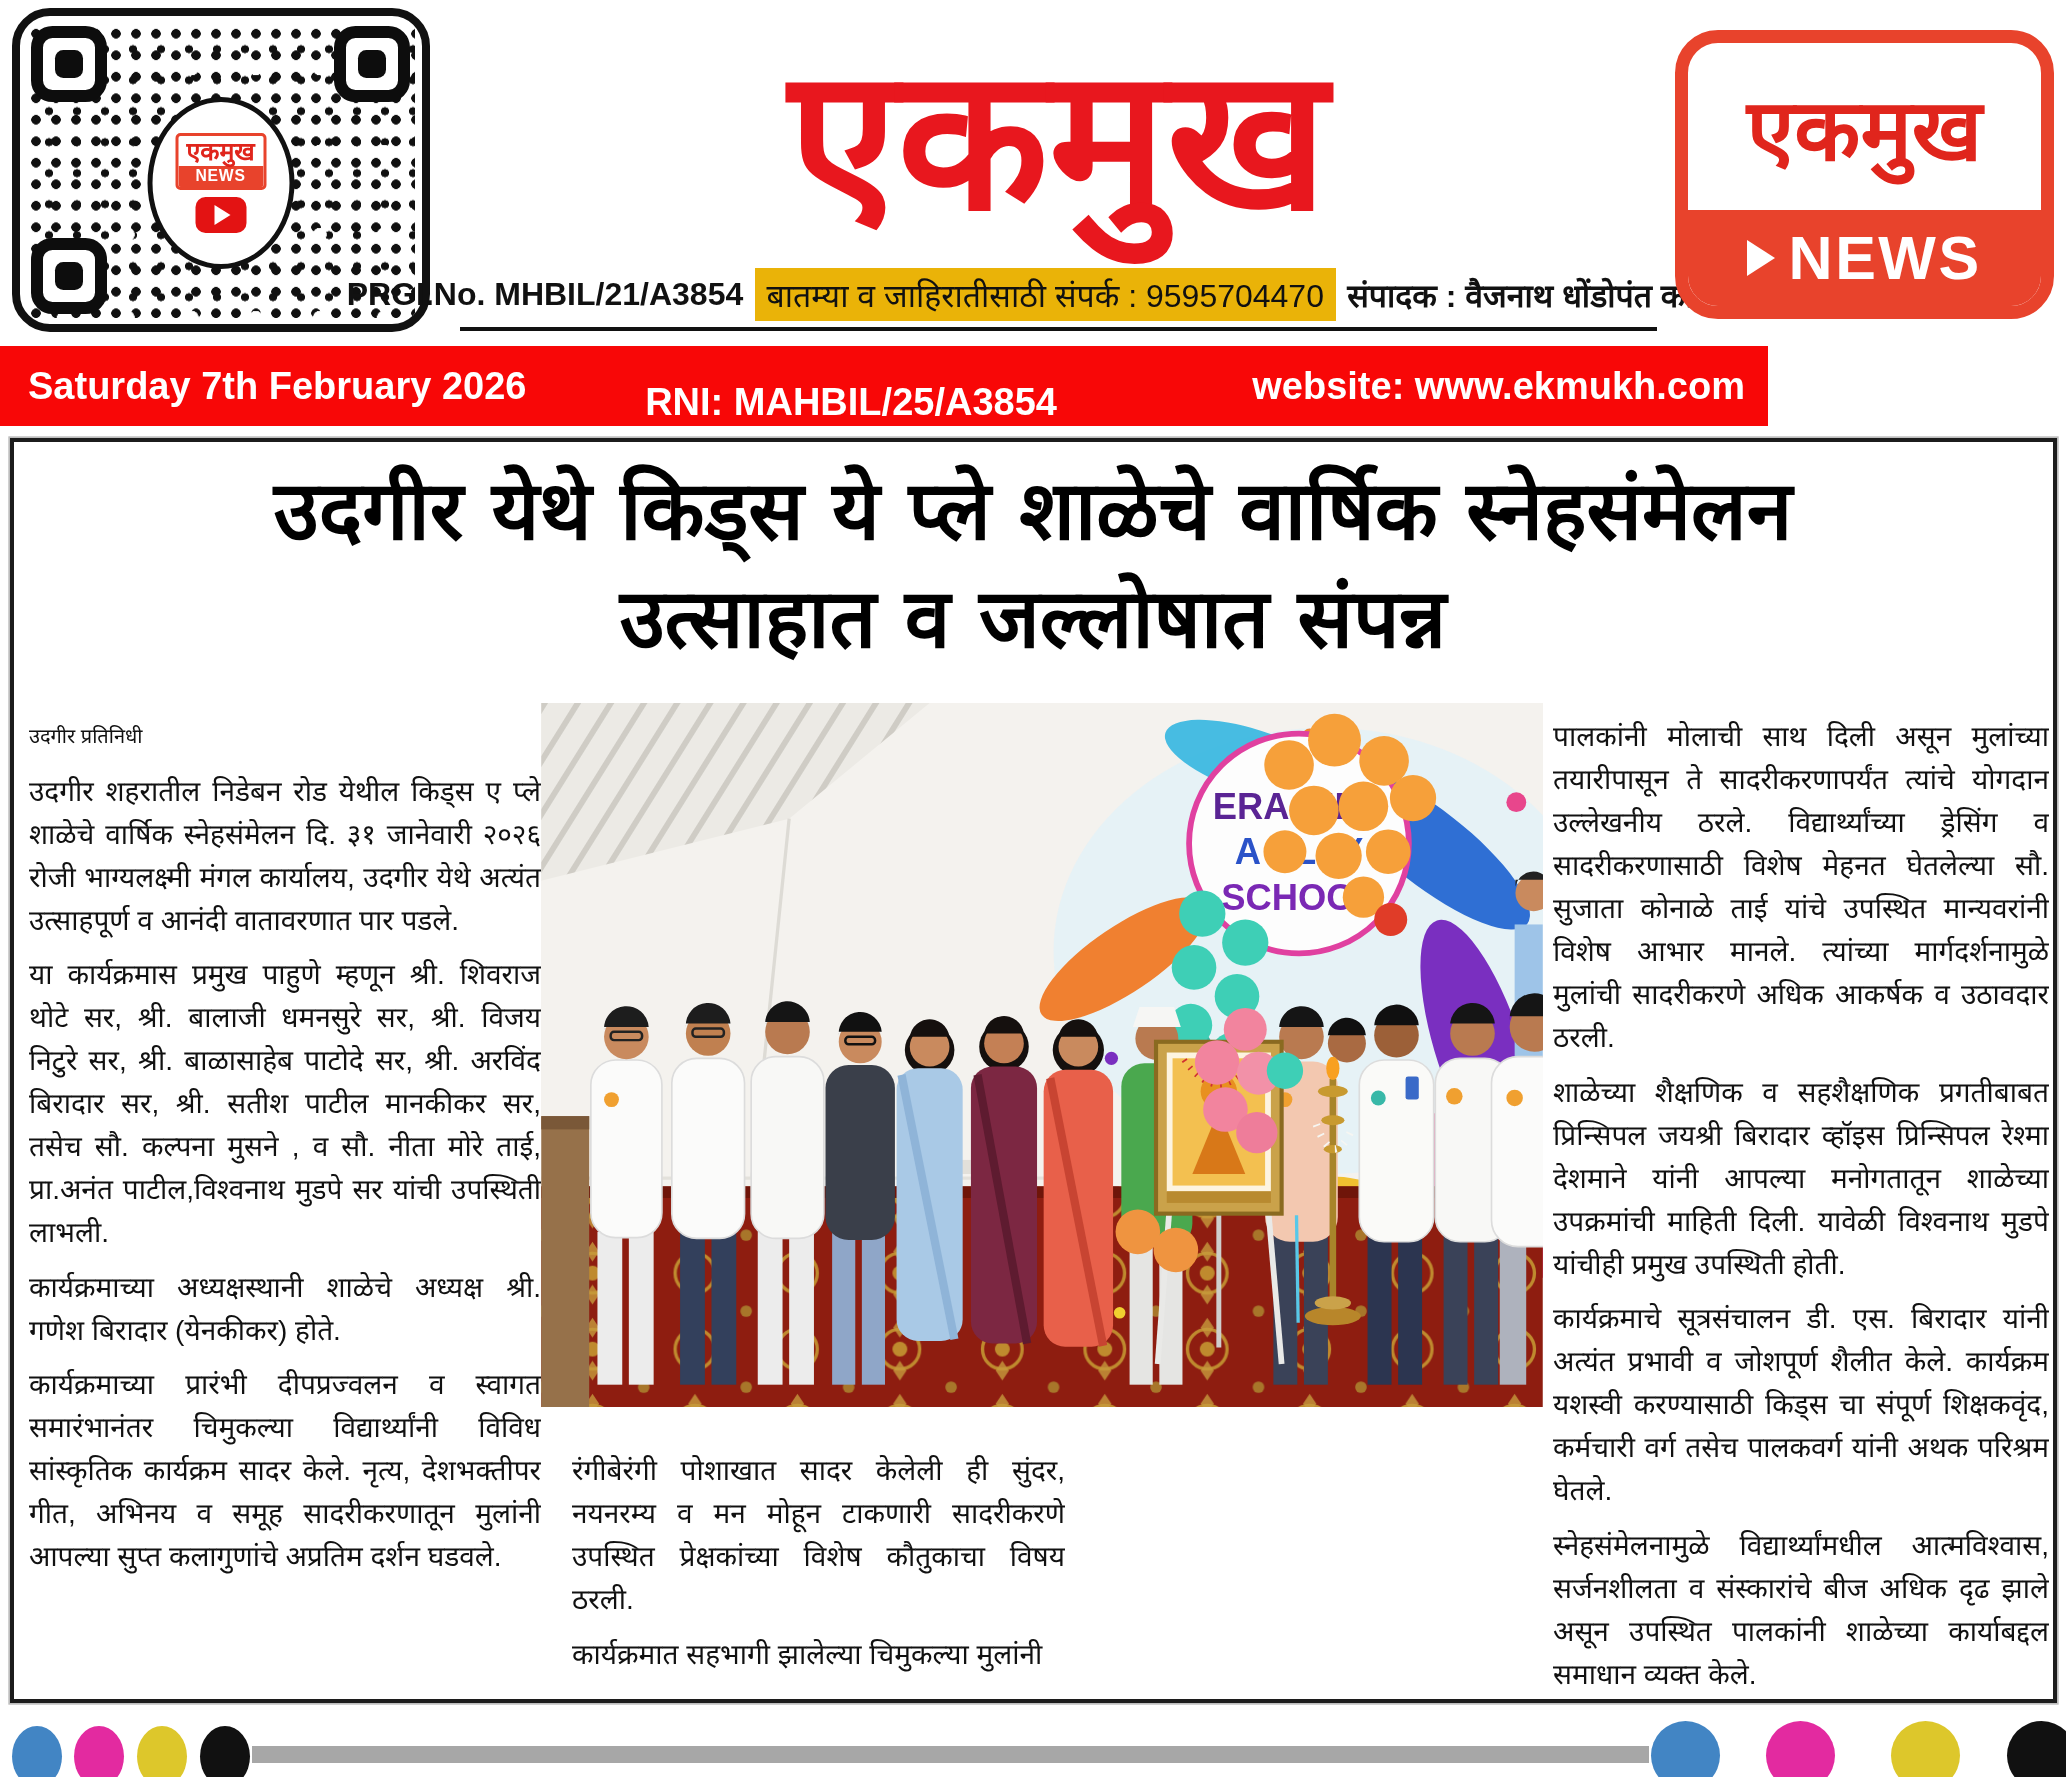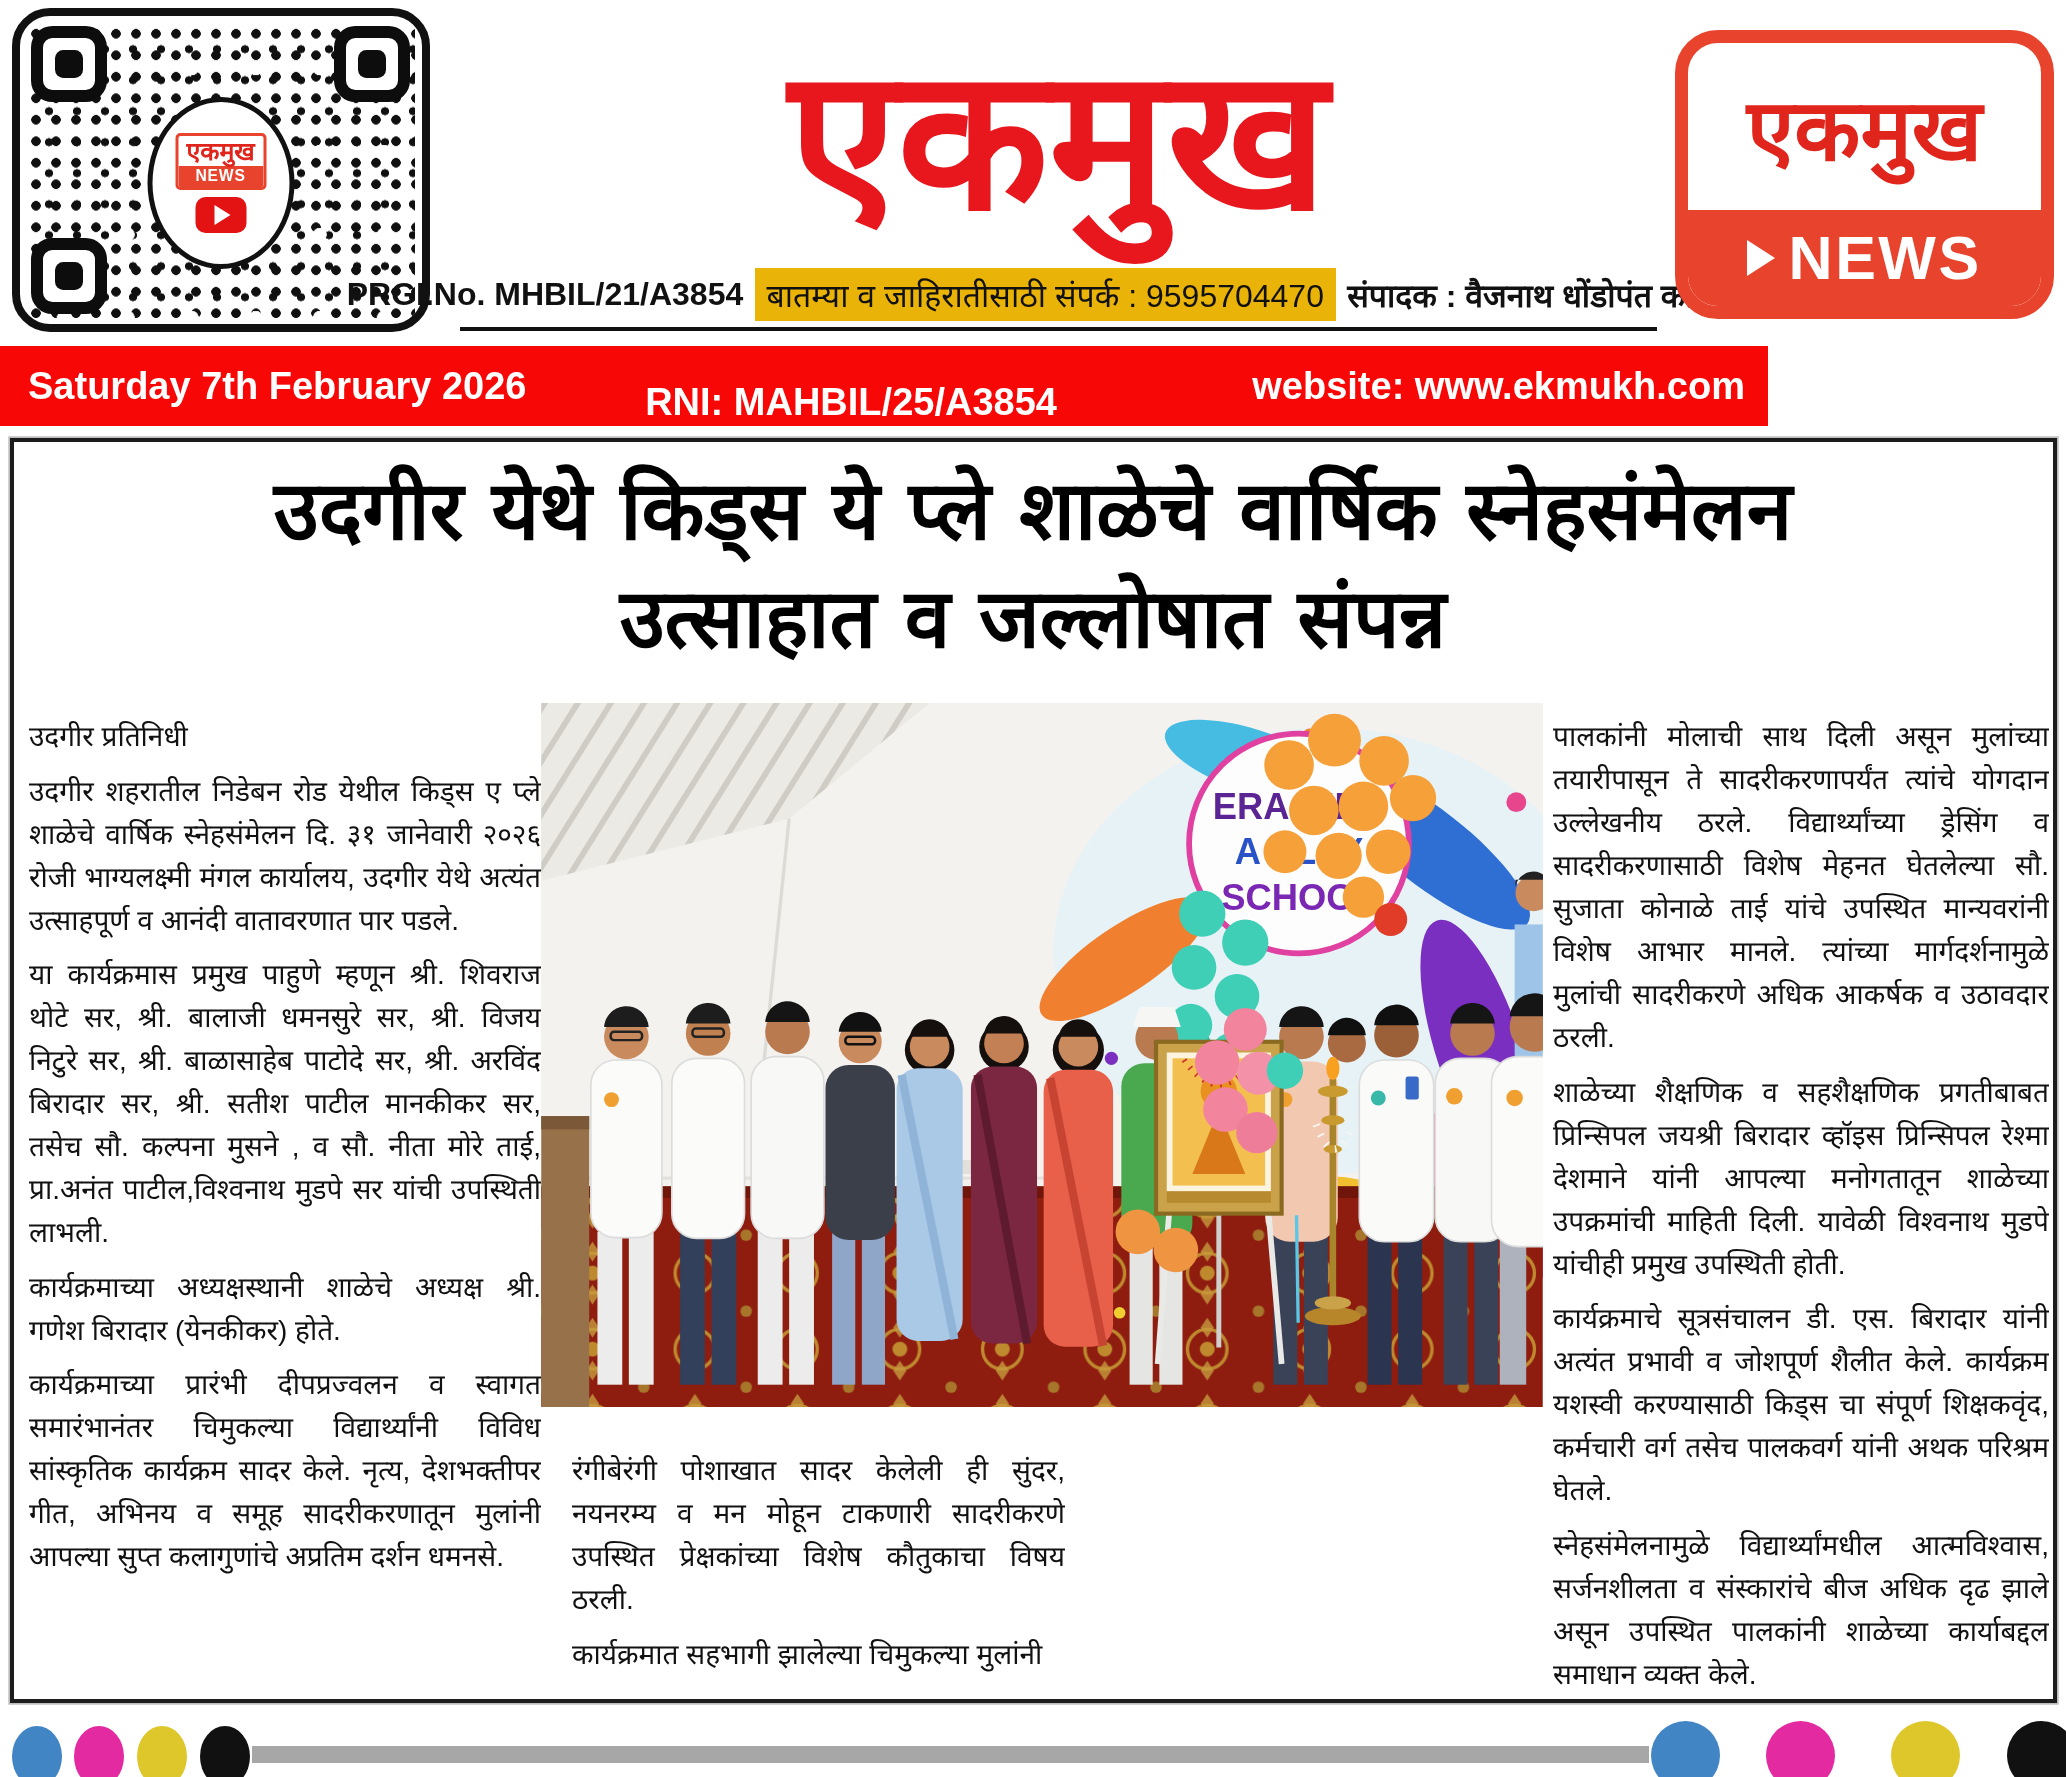--- a/index.html
+++ b/index.html
@@ -58,21 +58,21 @@
   .infobar .web { position:absolute; right:23px; }
 
   
   .article-box { position:absolute; left:10px; top:438px; width:2047px; height:1265px;
       border:4.1px solid #1c1c1c; box-shadow:0 0 0 1.7px #bdbdbd; background:#fff; }
   .headline { position:absolute; left:16.5px; top:15px; width:2005px; text-align:center;
       font-weight:800; color:#000; font-size:82px; line-height:1.32;
       font-family:"DejaVu Sans","Liberation Sans",sans-serif; }
   .col { position:absolute; font-size:28px; line-height:43px; color:#111; text-align:justify; }
   .col p { margin-bottom:11.6px; }
-  .byline { font-size:28px; margin-bottom:28px; text-align:left; }
+  .byline { font-size:20px; margin-bottom:28px; text-align:left; }
   .col-left  { left:15px;   top:273px; width:512px;  height:959px; overflow:hidden; }
   .col-mid-a { left:558px;  top:1007px; width:493px; height:240px; overflow:hidden; }
   .col-mid-b { left:1035px; top:1007px; width:491px; height:240px; overflow:hidden; }
   .col-right { left:1539px; top:273px; width:496px;  height:977px; overflow:hidden; }
 
   
   .photo { position:absolute; left:527px; top:261px; width:1002px; height:704px; background:#f4f3ef; overflow:hidden; }
   .photo svg { display:block; width:100%; height:100%; }
 
   
@@ -129,21 +129,21 @@
     <div class="headline">
       <div>उदगीर येथे किड्स ये प्ले शाळेचे वार्षिक स्नेहसंमेलन</div>
       <div>उत्साहात व जल्लोषात संपन्न</div>
     </div>
 
     <div class="col col-left">
       <p class="byline">उदगीर प्रतिनिधी</p>
       <p>उदगीर शहरातील निडेबन रोड येथील किड्स ए प्ले शाळेचे वार्षिक स्नेहसंमेलन दि. ३१ जानेवारी २०२६ रोजी भाग्यलक्ष्मी मंगल कार्यालय, उदगीर येथे अत्यंत उत्साहपूर्ण व आनंदी वातावरणात पार पडले.</p>
       <p>या कार्यक्रमास प्रमुख पाहुणे म्हणून श्री. शिवराज थोटे सर, श्री. बालाजी धमनसुरे सर, श्री. विजय निटुरे सर, श्री. बाळासाहेब पाटोदे सर, श्री. अरविंद बिरादार सर, श्री. सतीश पाटील मानकीकर सर, तसेच सौ. कल्पना मुसने , व सौ. नीता मोरे ताई, प्रा.अनंत पाटील,विश्वनाथ मुडपे सर यांची उपस्थिती लाभली.</p>
       <p>कार्यक्रमाच्या अध्यक्षस्थानी शाळेचे अध्यक्ष श्री. गणेश बिरादार (येनकीकर) होते.</p>
-      <p>कार्यक्रमाच्या प्रारंभी दीपप्रज्वलन व स्वागत समारंभानंतर चिमुकल्या विद्यार्थ्यांनी विविध सांस्कृतिक कार्यक्रम सादर केले. नृत्य, देशभक्तीपर गीत, अभिनय व समूह सादरीकरणातून मुलांनी आपल्या सुप्त कलागुणांचे अप्रतिम दर्शन धमनसे.</p>
+      <p>कार्यक्रमाच्या प्रारंभी दीपप्रज्वलन व स्वागत समारंभानंतर चिमुकल्या विद्यार्थ्यांनी विविध सांस्कृतिक कार्यक्रम सादर केले. नृत्य, देशभक्तीपर गीत, अभिनय व समूह सादरीकरणातून मुलांनी आपल्या सुप्त कलागुणांचे अप्रतिम दर्शन घडवले.</p>
     </div>
 
     <div class="photo">
       <svg viewBox="0 0 1212 852" xmlns="http://www.w3.org/2000/svg">
         <defs>
           <pattern id="ceil" width="34" height="34" patternUnits="userSpaceOnUse" patternTransform="rotate(32)">
             <rect width="34" height="34" fill="#eceae5"></rect>
             <rect width="7" height="34" fill="#cfccc5"></rect>
           </pattern>
           <pattern id="carpet" width="124" height="92" patternUnits="userSpaceOnUse">

